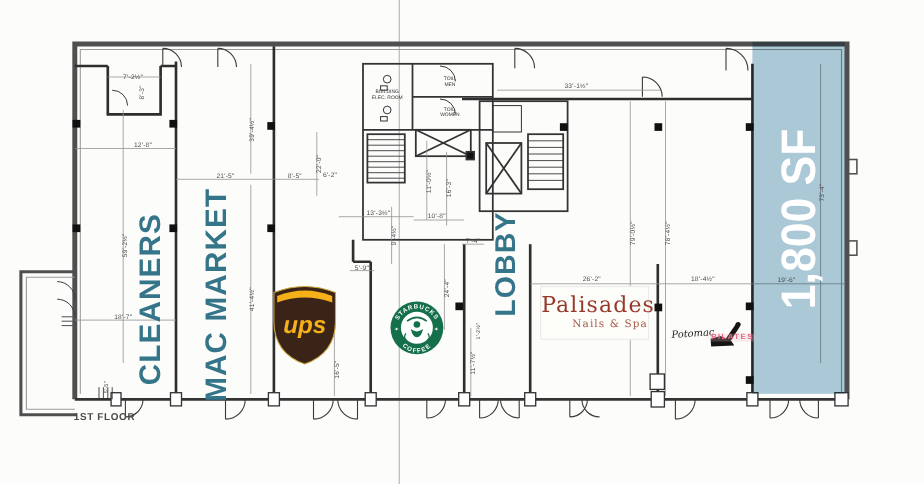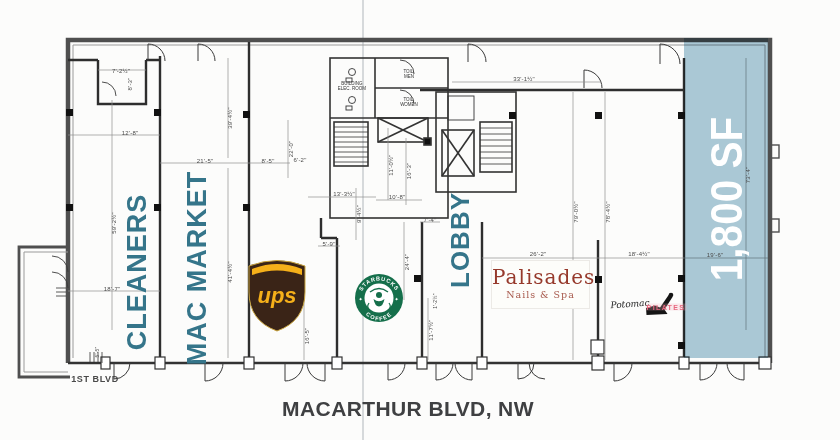--- a/index.html
+++ b/index.html
@@ -16,21 +16,21 @@
   .highlight{position:absolute;left:684px;top:38px;width:84px;height:320px;
              background:#a3c6d5;opacity:.9;mix-blend-mode:multiply;}
   .sf-label{position:absolute;left:727px;top:199px;color:#fff;font-weight:800;font-size:44px;
             letter-spacing:0px;white-space:nowrap;
             transform:translate(-50%,-50%) rotate(-90deg) scaleX(.92);}
   .street{position:absolute;left:408px;top:409px;font-size:21px;font-weight:600;color:#3f4042;
           letter-spacing:.4px;transform:translate(-50%,-50%);}
   .floor{position:absolute;left:95px;top:379px;font-size:9px;font-weight:bold;color:#4a4a4a;
          letter-spacing:.6px;transform:translate(-50%,-50%);}
   .palisades-box{position:absolute;left:492px;top:261px;width:97px;height:47px;background:#fdfdfa;
-                 box-shadow:0 0 0 1px #eceae6;text-align:center;font-family:"DejaVu Serif",serif;}
+                 box-shadow:0 0 0 1px #eceae6;text-align:right;font-family:"DejaVu Serif",serif;}
   .palisades-name{display:block;margin-top:4px;font-size:20px;color:#96392b;letter-spacing:1px;}
   .palisades-sub{display:block;font-size:9.5px;color:#a85a4d;letter-spacing:1px;}
   .pilates-script{position:absolute;left:630px;top:304px;font-family:"DejaVu Serif",serif;
                   font-style:italic;font-size:9px;color:#1c1c1c;transform:translate(-50%,-50%) rotate(-4deg);}
   .pilates-word{position:absolute;left:666px;top:307px;font-size:7px;font-weight:bold;color:#e8677f;
                 letter-spacing:1.4px;transform:translate(-50%,-50%);background:rgba(244,180,193,.25);
                 padding:0 1px;}
 </style>
 </head>
 <body>
@@ -238,15 +238,14 @@
   <span class="dim" style="left:430px;top:220px;">7'-4"</span>
   <span class="dim" style="left:524px;top:79px;">33'-1½"</span>
   <span class="dim v" style="left:576px;top:212px;">79'-0½"</span>
   <span class="dim v" style="left:608px;top:212px;">78'-4½"</span>
   <span class="dim" style="left:538px;top:254px;">26'-2"</span>
   <span class="dim" style="left:639px;top:254px;">18'-4½"</span>
   <span class="dim" style="left:715px;top:255px;">19'-6"</span>
   <span class="dim v" style="left:748px;top:175px;">73'-4"</span>
   <span class="dim v" style="left:97px;top:352px;font-size:5px;">5'-5"</span>
 
-  <div class="floor">1ST BLVD</div>
-  <div class="street">MACARTHUR BLVD, NW</div>
+  <div class="floor">1ST FLOOR</div>
 </div>
 
 </body></html>

